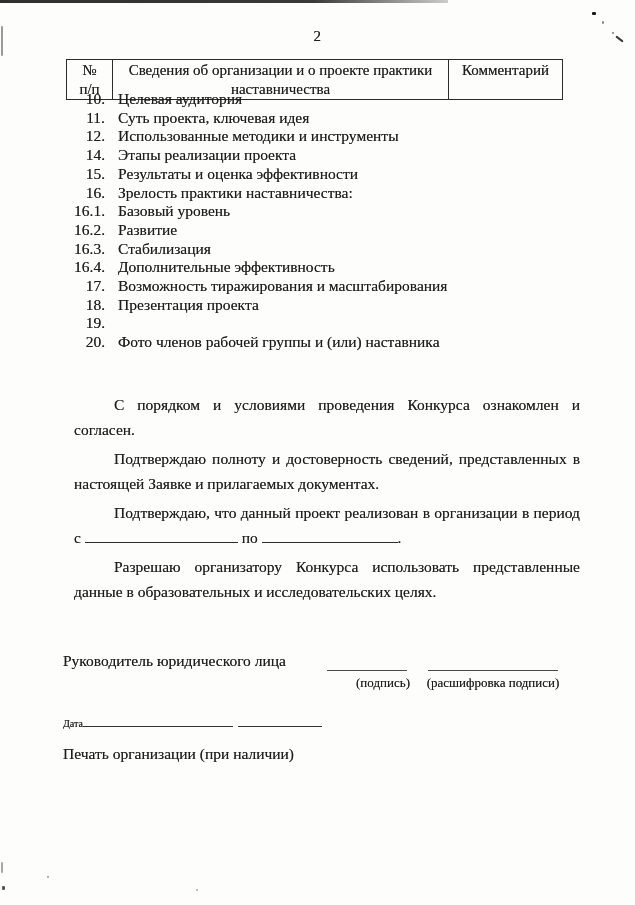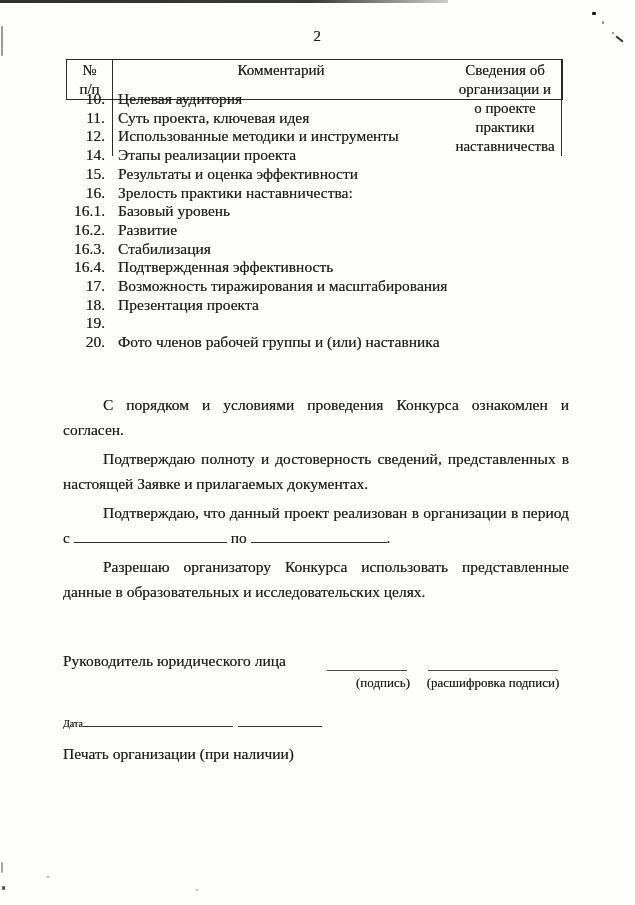--- a/index.html
+++ b/index.html
@@ -33,21 +33,21 @@
   .tbl-c1{border-right:1.4px solid #2b2b2b;}
   .tbl-c2{border-right:1.4px solid #2b2b2b;padding-left:5px;padding-right:5px;}
 
   
   .list{position:absolute;left:60px;top:90px;width:394px;font-size:15.5px;line-height:18.7px;}
   .item-row{display:flex;}
   .item-num{width:45px;text-align:right;flex:0 0 45px;}
   .item-text{margin-left:13px;width:336px;text-align:justify;}
 
   
-  .paras{position:absolute;left:63px;top:392px;width:506px;font-size:15.5px;line-height:25px;}
+  .paras{position:absolute;left:74px;top:392px;width:506px;font-size:15.5px;line-height:25px;}
   .paras p{margin:0 0 4px 0;text-indent:40px;text-align:justify;}
   .blank{display:inline-block;height:13px;border-bottom:1.3px solid #2c2c2c;}
   .blank-1{width:153px;}
   .blank-2{width:136px;}
 
   
   .sig-head{position:absolute;left:63px;top:652px;font-size:15.5px;}
   .sig-line{position:absolute;top:670px;height:0;border-top:1.4px solid #4a4a4a;}
   .sig-line-1{left:327px;width:80px;}
   .sig-line-2{left:428px;width:130px;}
@@ -78,22 +78,22 @@
   <div class="speck sp8"></div>
   <div class="speck sp9"></div>
 
   <div class="page-number">2</div>
 
   <div class="tbl">
     <div class="tbl-cell tbl-c1">
       <div>№</div>
       <div>п/п</div>
     </div>
+    <div class="tbl-cell tbl-c2">Сведения об организации и о проекте практики наставничества</div>
     <div class="tbl-cell tbl-c3">Комментарий</div>
-    <div class="tbl-cell tbl-c2">Сведения об организации и о проекте практики наставничества</div>
   </div>
 
   <div class="list" id="items-list">
     <div class="item-row">
       <span class="item-num">10.</span>
       <span class="item-text">Целевая аудитория</span>
     </div>
 
     <div class="item-row">
       <span class="item-num">11.</span>
@@ -131,21 +131,21 @@
       <span class="item-text">Развитие</span>
     </div>
 
     <div class="item-row">
       <span class="item-num">16.3.</span>
       <span class="item-text">Стабилизация</span>
     </div>
 
     <div class="item-row">
       <span class="item-num">16.4.</span>
-      <span class="item-text">Подтвержденная эффективность</span>
+      <span class="item-text">Дополнительные эффективность</span>
     </div>
 
     <div class="item-row">
       <span class="item-num">17.</span>
       <span class="item-text">Возможность тиражирования и масштабирования</span>
     </div>
 
     <div class="item-row">
       <span class="item-num">18.</span>
       <span class="item-text">Презентация проекта</span>

